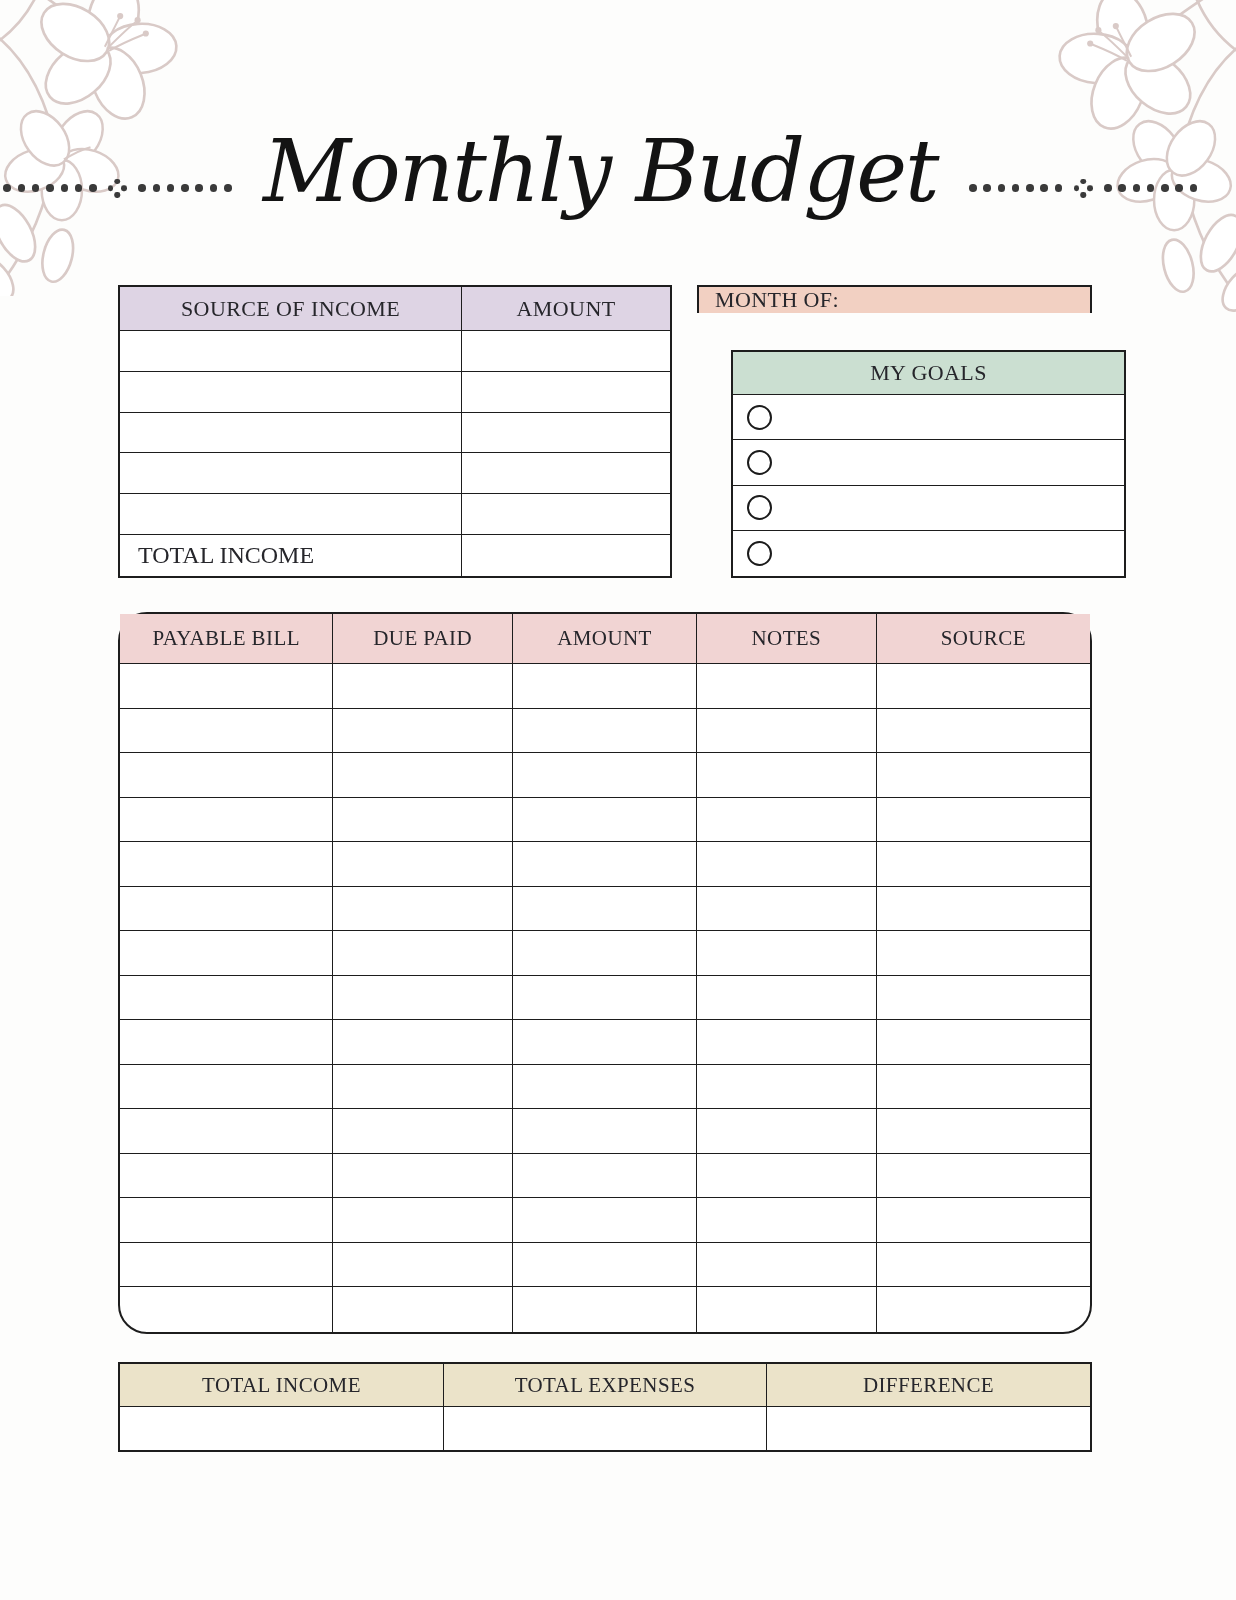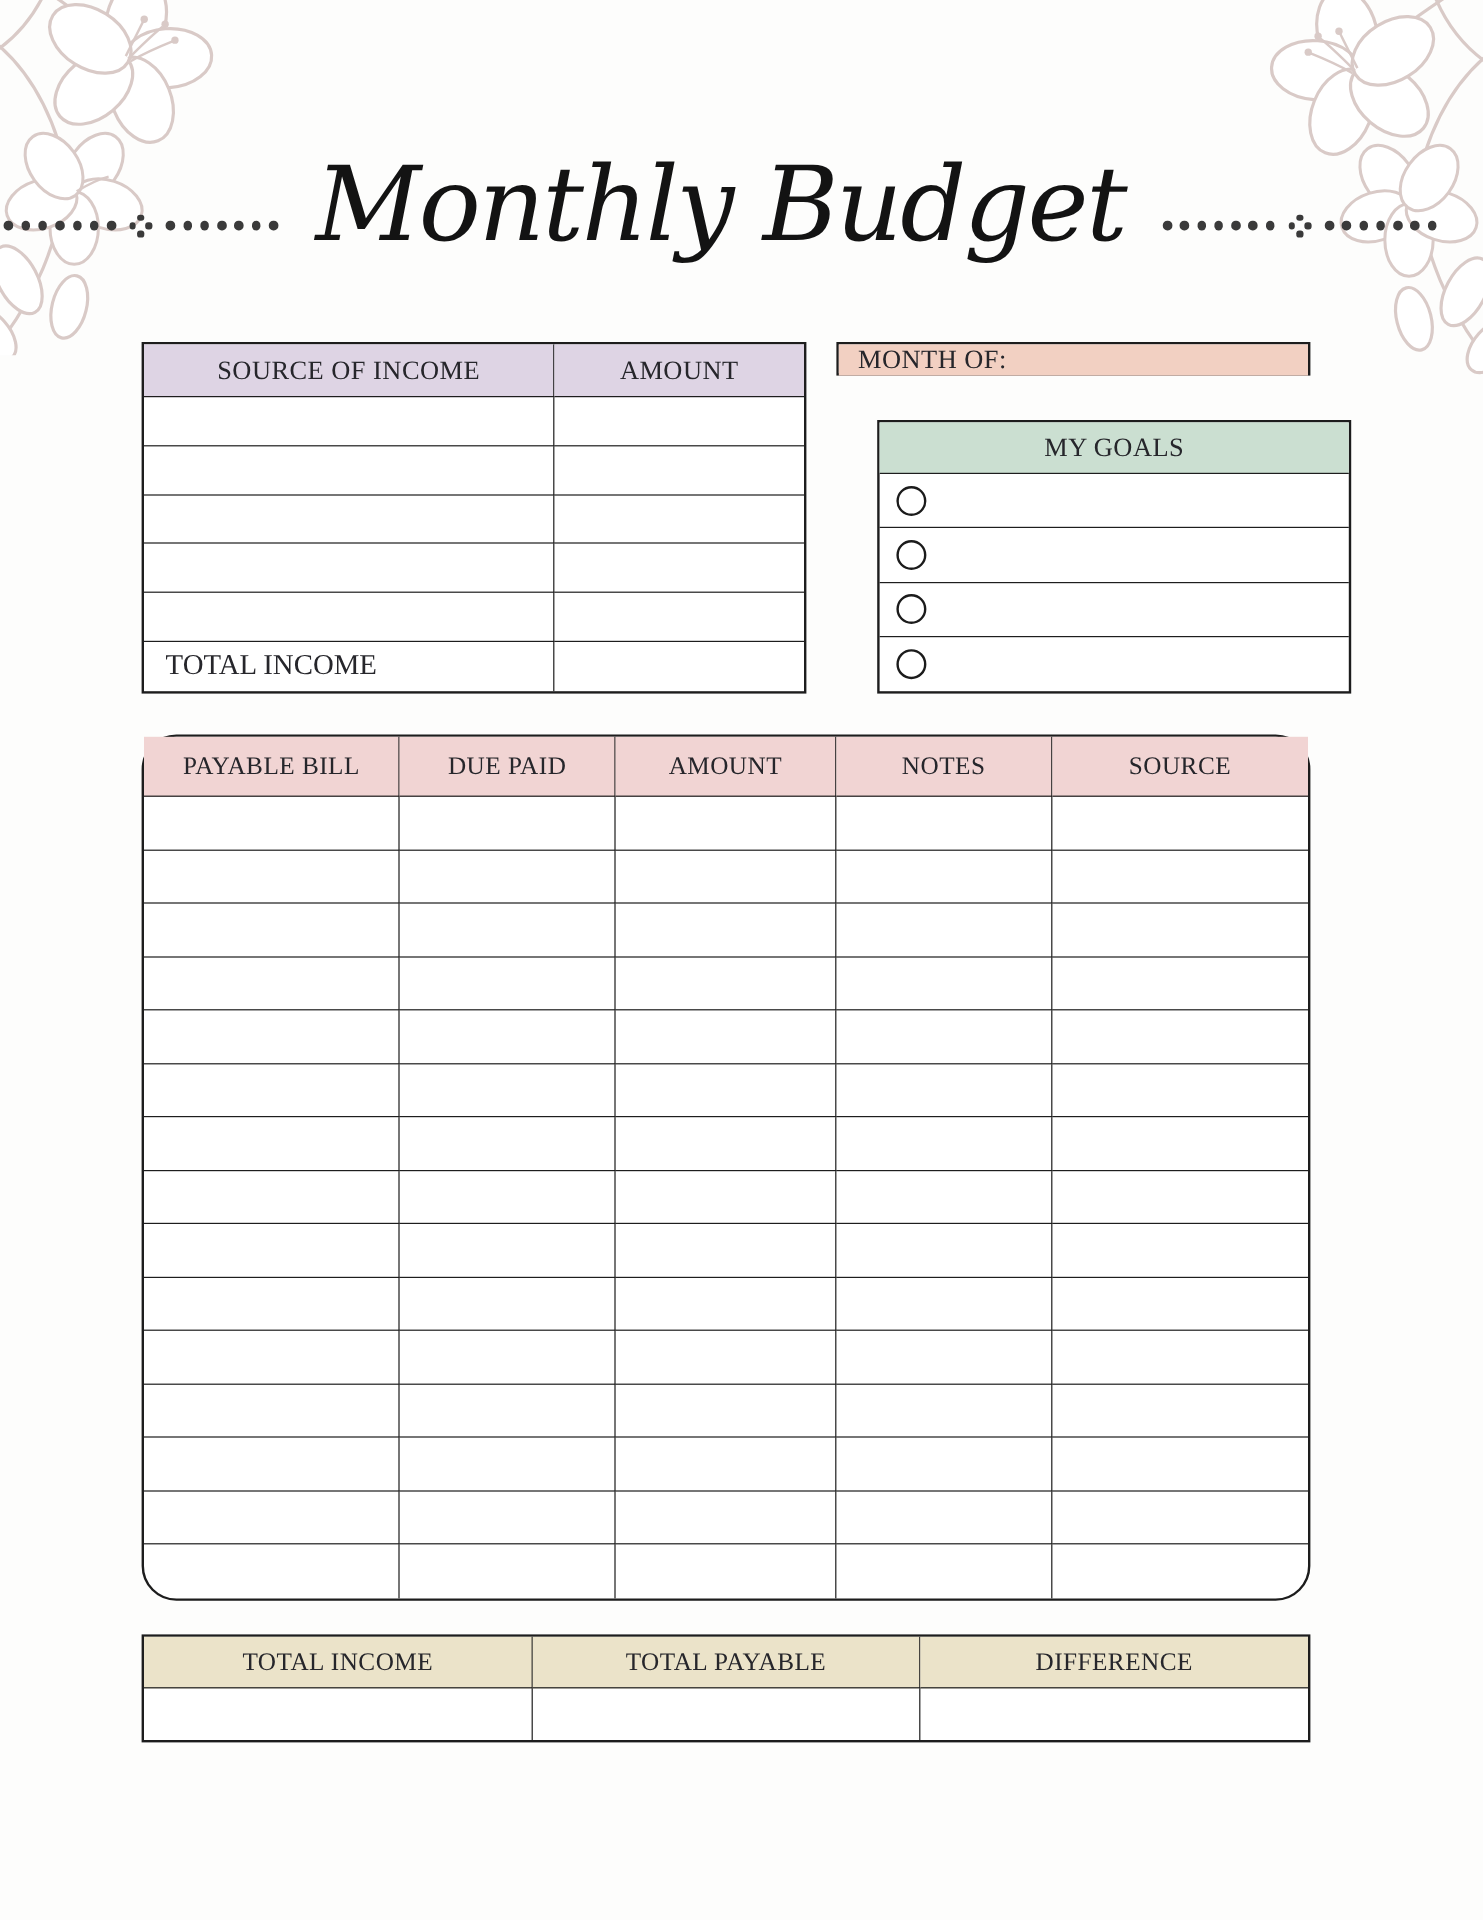--- a/index.html
+++ b/index.html
@@ -329,20 +329,20 @@
       <div class="cell"></div>
       <div class="cell"></div>
       <div class="cell"></div>
       <div class="cell"></div>
       <div class="cell"></div>
       <div class="cell"></div>
     </div>
 
   <div class="grid g3 summary-table">
       <div class="cell hd sm tan">TOTAL INCOME</div>
-      <div class="cell hd sm tan">TOTAL PAYABLE</div>
+      <div class="cell hd sm tan">TOTAL EXPENSES</div>
       <div class="cell hd sm tan">DIFFERENCE</div>
       <div class="cell"></div>
       <div class="cell"></div>
       <div class="cell"></div>
     </div>
 
 </div>
 
 </body></html>

